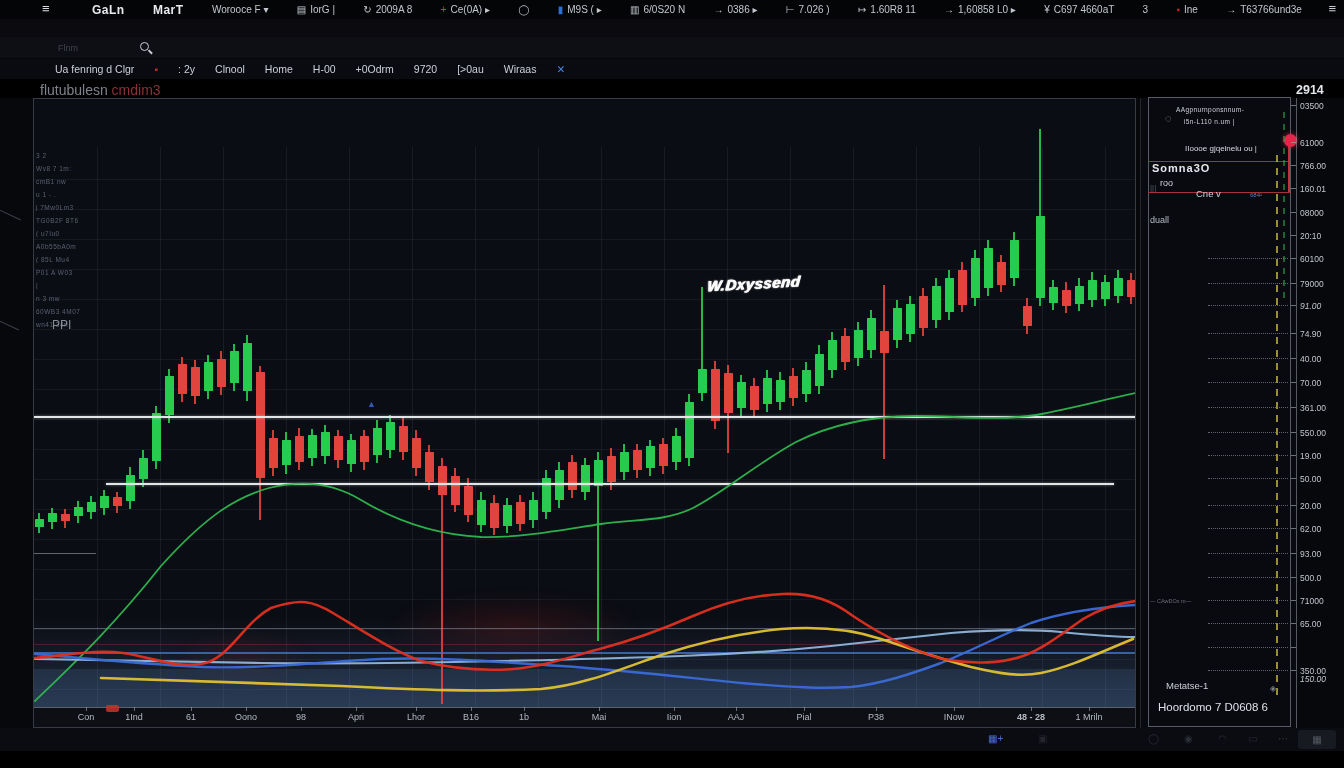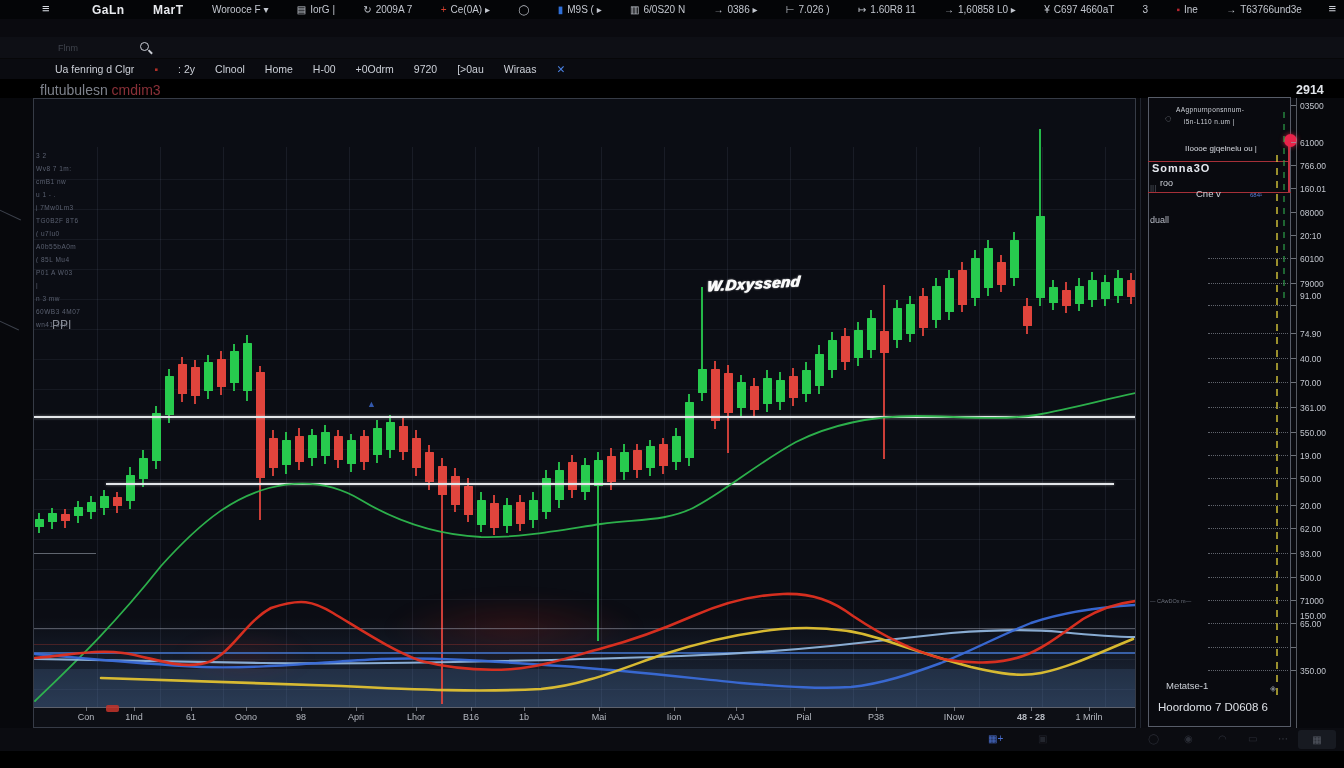--- a/index.html
+++ b/index.html
@@ -105,21 +105,21 @@
         </span>
         <span class="mi">
           <span>Worooce F ▾</span>
         </span>
         <span class="mi">
           <span>▤</span>
           <span>IorG |</span>
         </span>
         <span class="mi">
           <span>↻</span>
-          <span>2009A 7</span>
+          <span>2009A 8</span>
         </span>
         <span class="mi">
           <span style="color: rgb(210, 64, 46);">+</span>
           <span>Ce(0A) ▸</span>
         </span>
         <span class="mi">
           <span>◯</span>
         </span>
         <span class="mi">
           <span style="color: rgb(47, 111, 216);">▮</span>
@@ -536,21 +536,21 @@
         <span class="ylab" style="top: 86px;">160.01</span>
         <div class="ytick" style="top: 90px;"></div>
         <span class="ylab" style="top: 110px;">08000</span>
         <div class="ytick" style="top: 114px;"></div>
         <span class="ylab" style="top: 133px;">20:10</span>
         <div class="ytick" style="top: 137px;"></div>
         <span class="ylab" style="top: 156px;">60100</span>
         <div class="ytick" style="top: 160px;"></div>
         <span class="ylab" style="top: 181px;">79000</span>
         <div class="ytick" style="top: 185px;"></div>
-        <span class="ylab" style="top: 193px;">91.00</span>
+        <span class="ylab" style="top: 203px; font-style: italic;">91.00</span>
         <div class="ytick" style="top: 207px;"></div>
         <span class="ylab" style="top: 231px;">74.90</span>
         <div class="ytick" style="top: 235px;"></div>
         <span class="ylab" style="top: 256px;">40.00</span>
         <div class="ytick" style="top: 260px;"></div>
         <span class="ylab" style="top: 280px;">70.00</span>
         <div class="ytick" style="top: 284px;"></div>
         <span class="ylab" style="top: 305px;">361.00</span>
         <div class="ytick" style="top: 309px;"></div>
         <span class="ylab" style="top: 330px;">550.00</span>
@@ -564,21 +564,21 @@
         <span class="ylab" style="top: 426px;">62.00</span>
         <div class="ytick" style="top: 430px;"></div>
         <span class="ylab" style="top: 451px;">93.00</span>
         <div class="ytick" style="top: 455px;"></div>
         <span class="ylab" style="top: 475px;">500.0</span>
         <div class="ytick" style="top: 479px;"></div>
         <span class="ylab" style="top: 498px;">71000</span>
         <div class="ytick" style="top: 502px;"></div>
         <span class="ylab" style="top: 521px;">65.00</span>
         <div class="ytick" style="top: 525px;"></div>
-        <span class="ylab" style="top: 513px;">150.00</span>
+        <span class="ylab" style="top: 576px; font-style: italic;">150.00</span>
         <div class="ytick" style="top: 549px;"></div>
         <span class="ylab" style="top: 568px;">350.00</span>
         <div class="ytick" style="top: 572px;"></div>
       </div>
   </div>
 
   <div id="statusbar">
     <div id="sb-icons">
         <span class="sbicon" style="left: 988px; color: rgb(74, 111, 208);">▦+</span>
         <span class="sbicon" style="left: 1038px; color: rgb(35, 38, 46);">▣</span>

